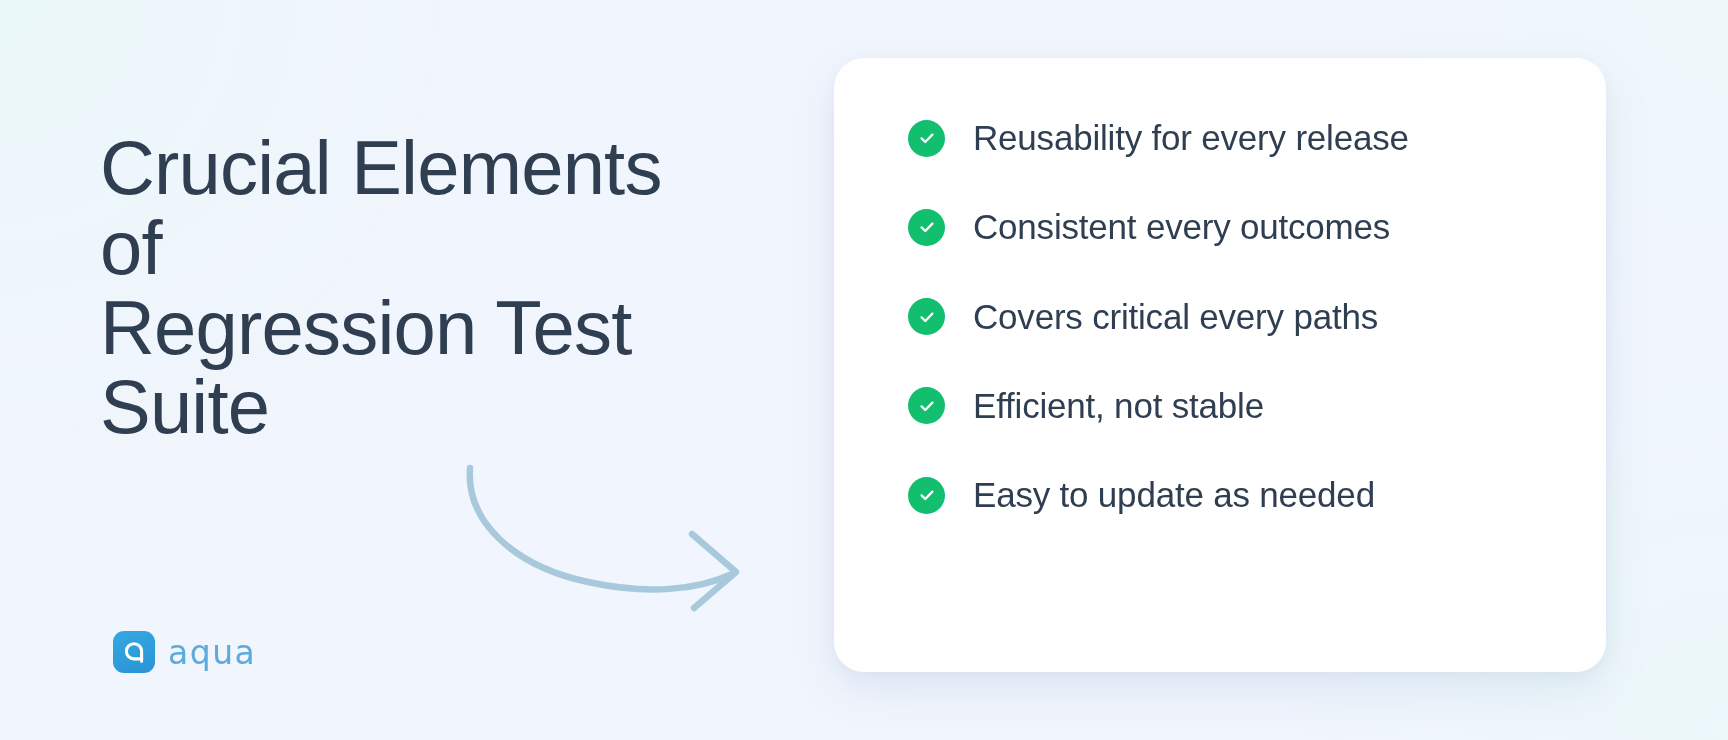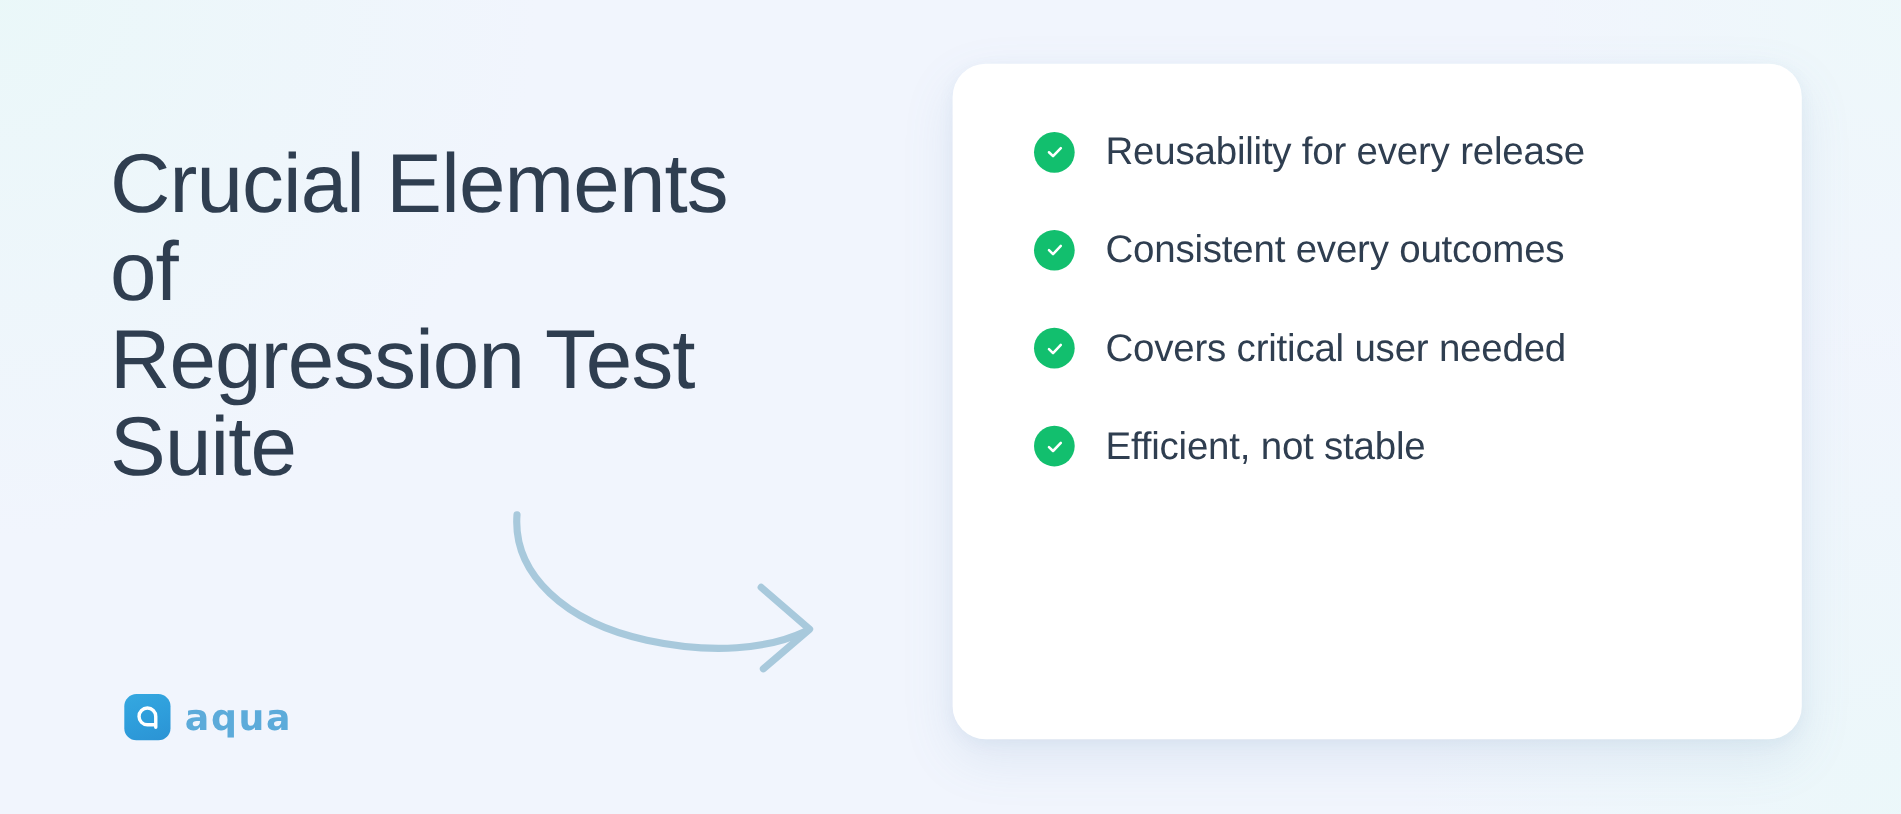--- a/index.html
+++ b/index.html
@@ -86,28 +86,28 @@
     align-items: center;
     justify-content: center;
     flex: 0 0 auto;
   }
   .logo-mark svg { display: block; }
   .logo-word {
     font-size: 33px;
     line-height: 1;
     letter-spacing: 1.5px;
     color: #5cabda;
-    font-weight: 700;
+    font-weight: 400;
     font-family: "DejaVu Sans", sans-serif;
   }
 
   
   .card {
     position: absolute;
-    left: 866px;
+    left: 834px;
     top: 58px;
     width: 772px;
     height: 614px;
     background: #ffffff;
     border-radius: 30px;
     box-shadow:
       0 18px 46px rgba(100, 140, 180, .13),
       0 4px 14px rgba(100, 140, 180, .07);
     box-sizing: border-box;
     padding: 60px 62px 60px 74px;
@@ -194,29 +194,37 @@
         </span>
         <span class="check-text">Consistent every outcomes</span>
       </li>
 
       <li class="check-item">
         <span class="check-icon">
           <svg width="20" height="20" viewBox="0 0 20 20" aria-hidden="true">
             <path d="M4.6 10.4 L8.3 14 L15.4 6.6" fill="none" stroke="#ffffff" stroke-width="2.3" stroke-linecap="round" stroke-linejoin="round"></path>
           </svg>
         </span>
-        <span class="check-text">Covers critical user needed</span>
+        <span class="check-text">Covers critical every paths</span>
       </li>
 
       <li class="check-item">
         <span class="check-icon">
           <svg width="20" height="20" viewBox="0 0 20 20" aria-hidden="true">
             <path d="M4.6 10.4 L8.3 14 L15.4 6.6" fill="none" stroke="#ffffff" stroke-width="2.3" stroke-linecap="round" stroke-linejoin="round"></path>
           </svg>
         </span>
         <span class="check-text">Efficient, not stable</span>
       </li>
 
+      <li class="check-item">
+        <span class="check-icon">
+          <svg width="20" height="20" viewBox="0 0 20 20" aria-hidden="true">
+            <path d="M4.6 10.4 L8.3 14 L15.4 6.6" fill="none" stroke="#ffffff" stroke-width="2.3" stroke-linecap="round" stroke-linejoin="round"></path>
+          </svg>
+        </span>
+        <span class="check-text">Easy to update as needed</span>
+      </li>
 
     </ul>
   </div>
 
 </div>
 
 </body></html>

